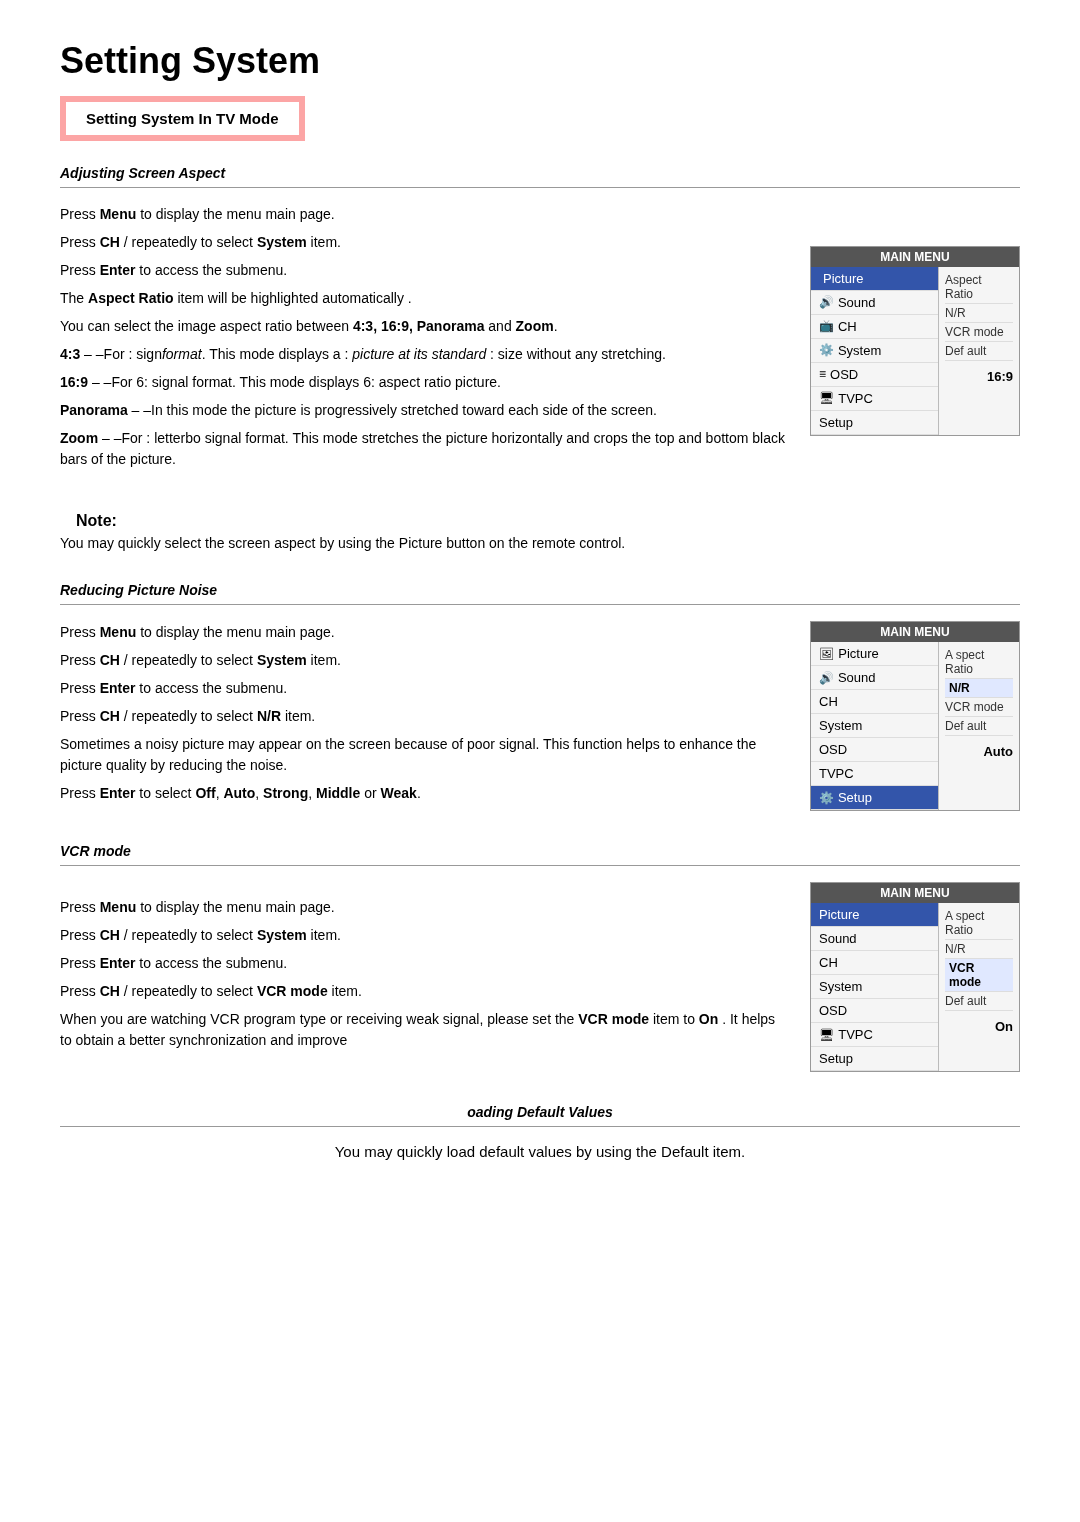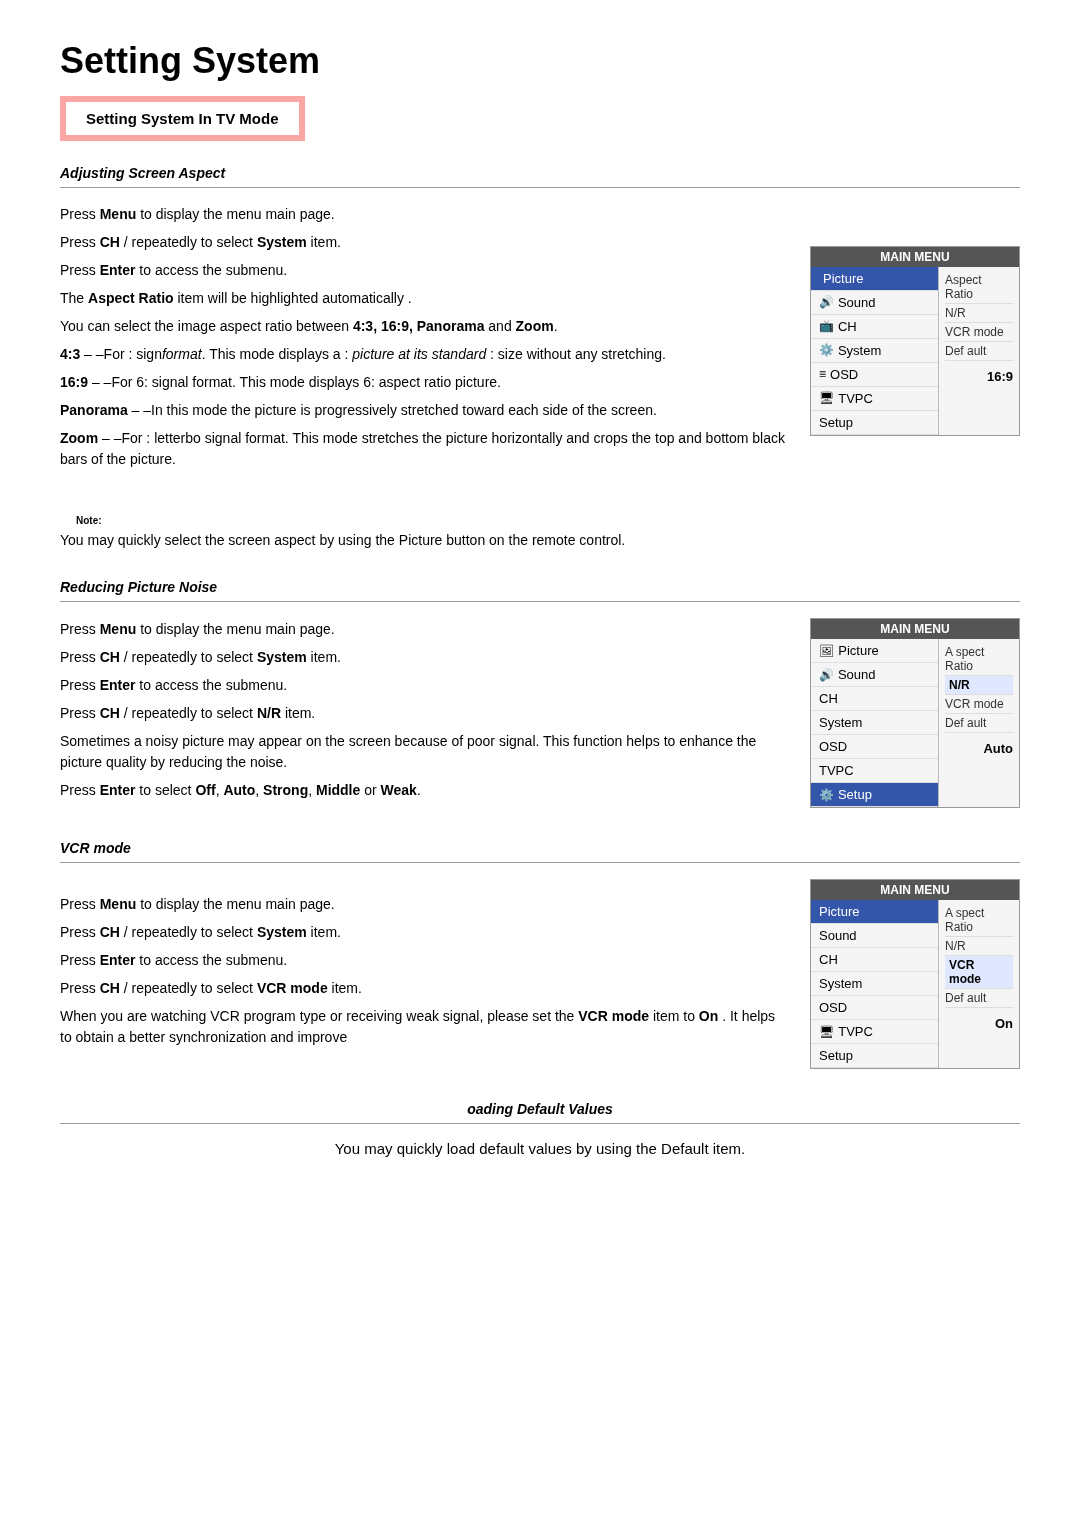--- a/index.html
+++ b/index.html
@@ -101,21 +101,21 @@
       color: #333;
       font-size: 12px;
     }
     .submenu-item.active-val {
       font-weight: bold;
       color: #000;
       background: #e0e8ff;
       padding: 2px 4px;
     }
     .note-section { margin-bottom: 28px; }
-    .note-section .note-label { font-weight: bold; font-size: 10px; padding-left: 16px; }
+    .note-section .note-label { font-weight: bold; font-size: 16px; padding-left: 16px; }
     .note-section p { font-size: 14px; line-height: 1.5; }
     .loading-section { margin-top: 20px; text-align: center; }
   </style>
 </head>
 <body>
 
 
 
 
 <h1 class="page-title">Setting System</h1>

